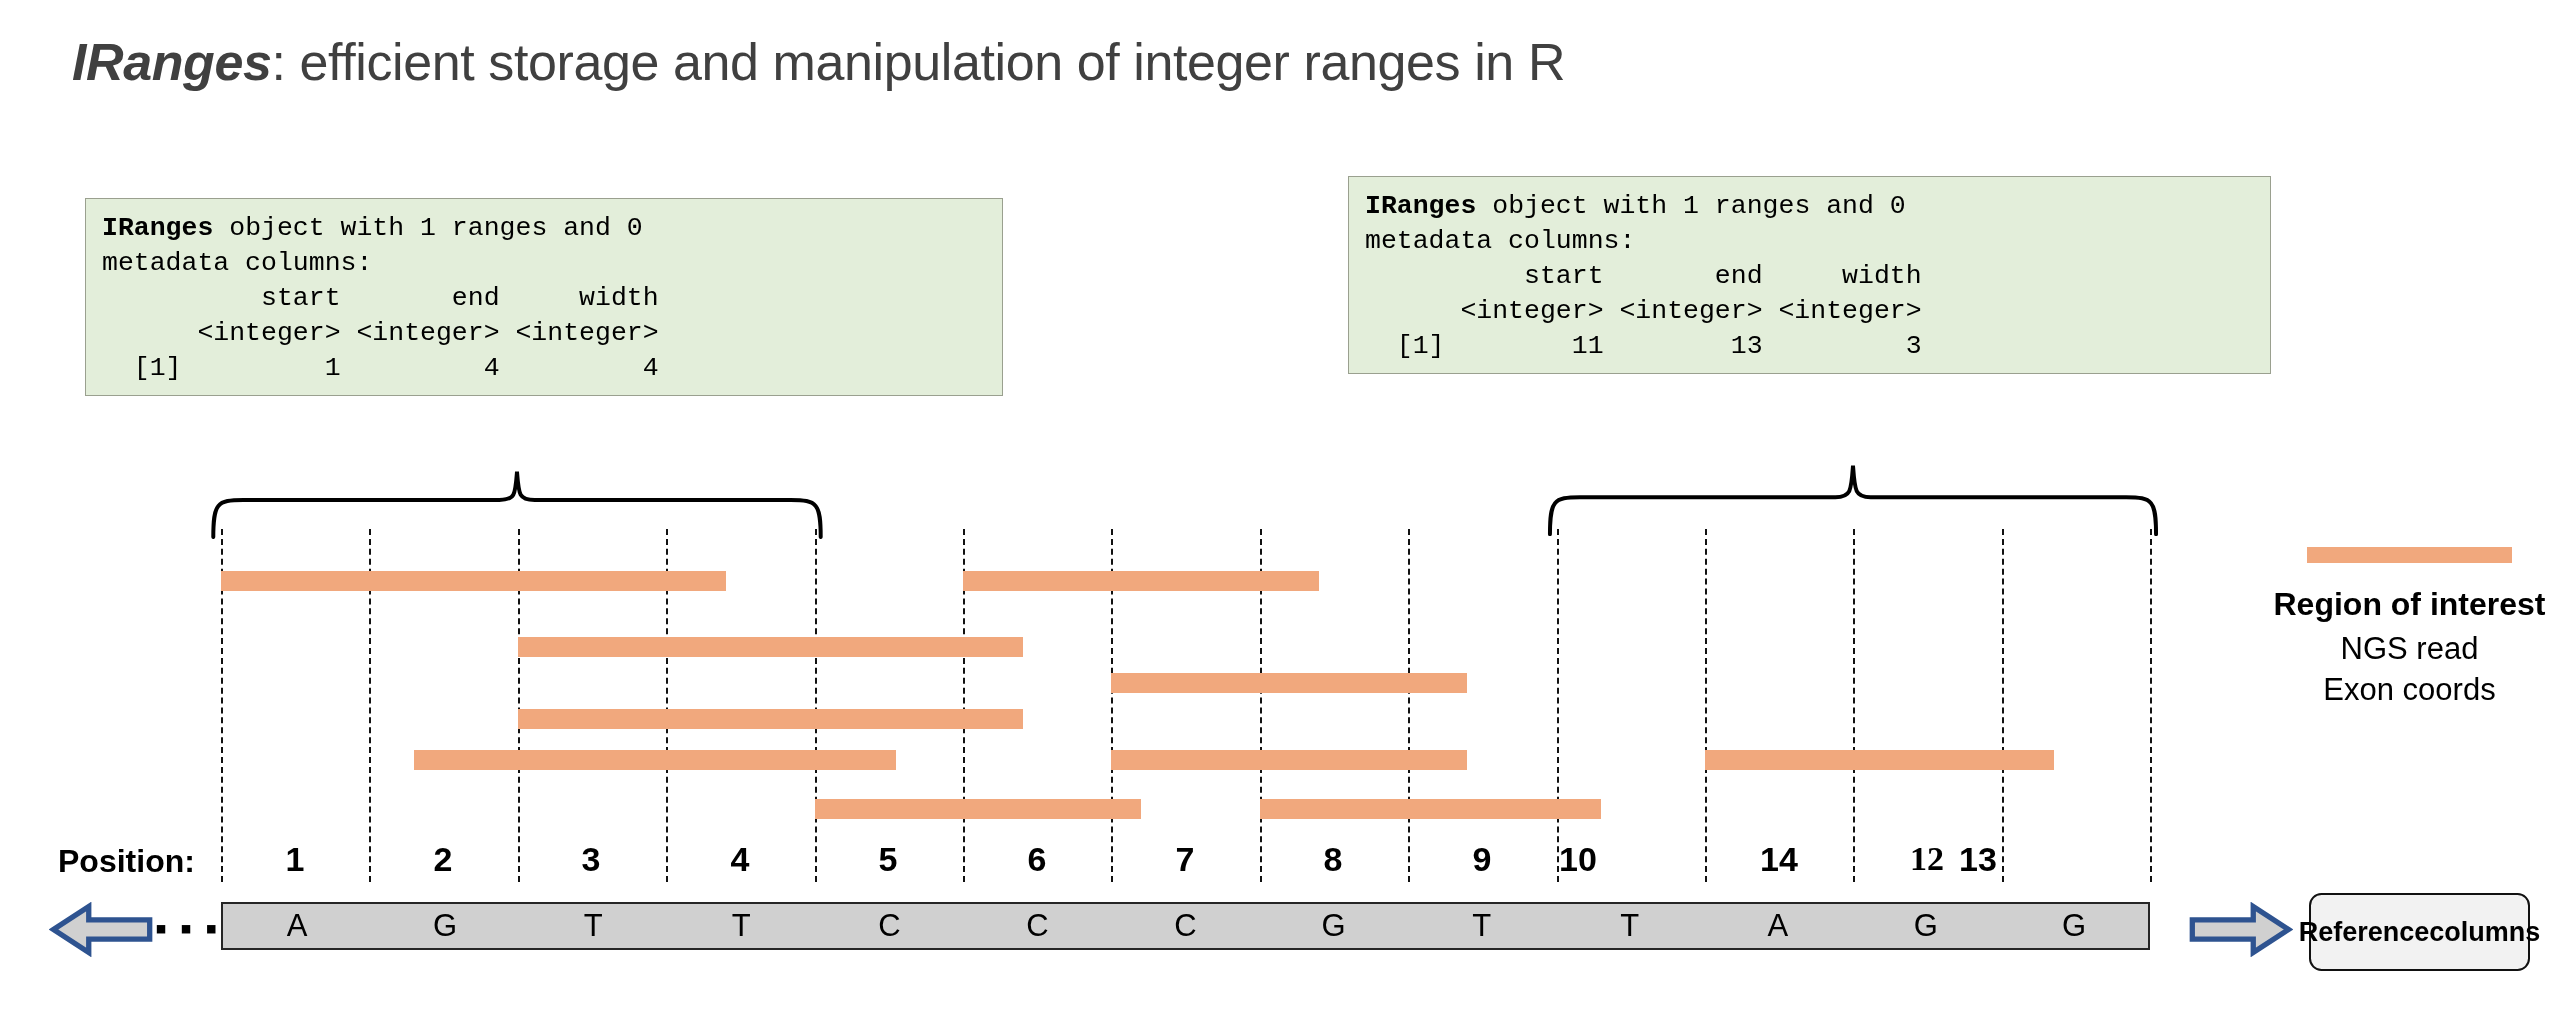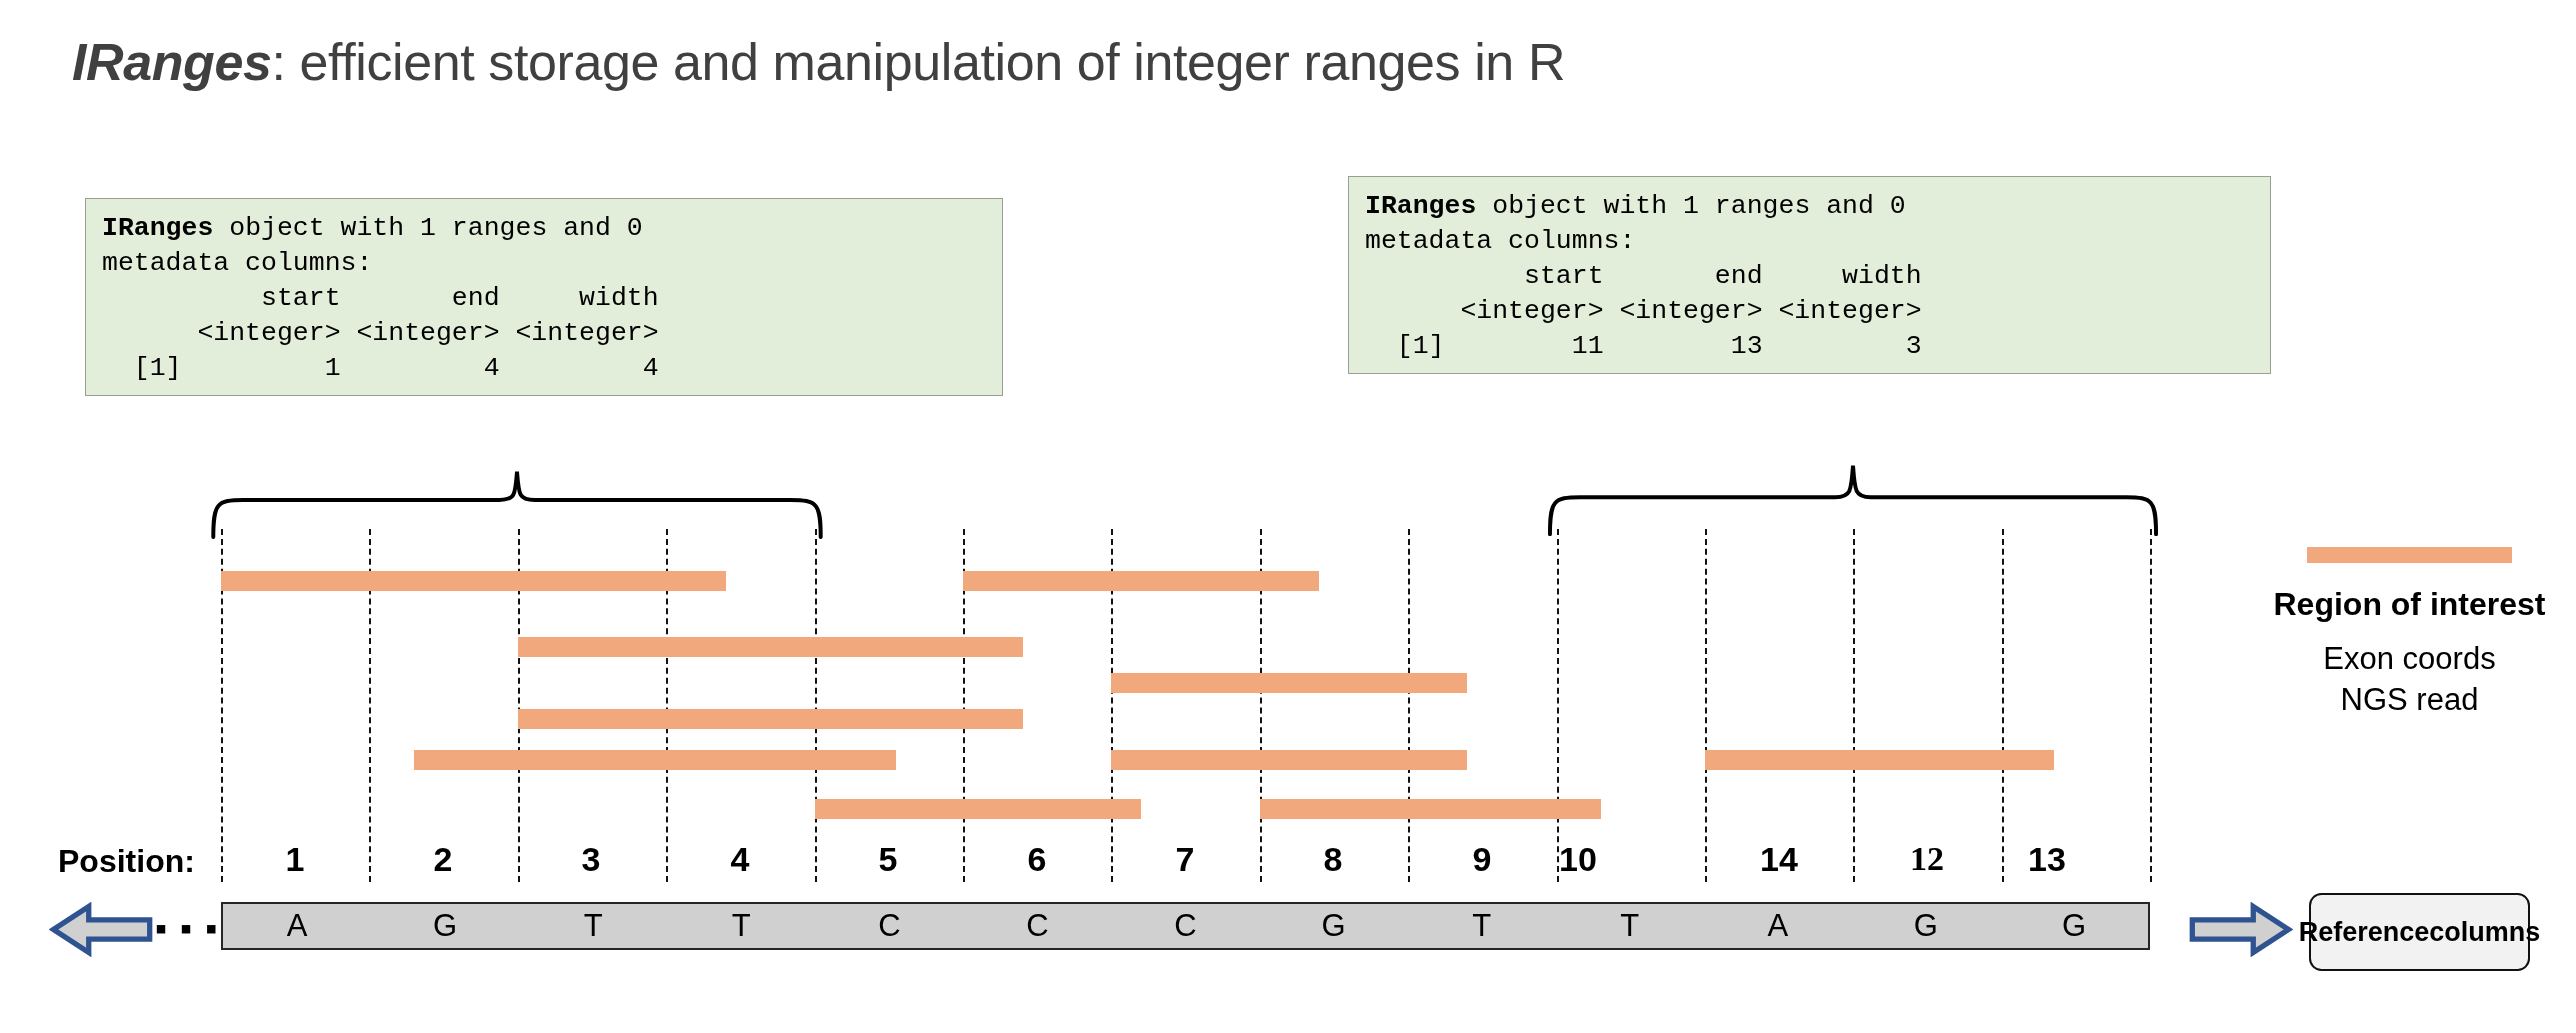--- a/index.html
+++ b/index.html
@@ -125,21 +125,21 @@
     width: 335px;
     text-align: center;
   }
   #legend .swatch {
     width: 205px; height: 16px;
     background: #F1A87D;
     margin: 0 auto 23px auto;
   }
   #legend .lg-title {
     font-size: 32px; font-weight: bold; color: #000;
-    margin-bottom: 16px; white-space: nowrap;
+    margin-bottom: 6px; white-space: nowrap;
   }
   #legend .lg-item {
     font-size: 31px; color: #000; line-height: 1.32;
   }
 </style>
 </head>
 <body>
 
 <div id="title">
   <span class="em">IRanges</span><span>: efficient storage and manipulation of integer ranges in R</span>
@@ -199,21 +199,21 @@
     <div class="pos-num" style="left: 517px; width: 148px;">3</div>
     <div class="pos-num" style="left: 666px; width: 148px;">4</div>
     <div class="pos-num" style="left: 814px; width: 148px;">5</div>
     <div class="pos-num" style="left: 963px; width: 148px;">6</div>
     <div class="pos-num" style="left: 1111px; width: 148px;">7</div>
     <div class="pos-num" style="left: 1259px; width: 148px;">8</div>
     <div class="pos-num" style="left: 1408px; width: 148px;">9</div>
     <div class="pos-num" style="left: 1504px; width: 148px;">10</div>
     <div class="pos-num" style="left: 1705px; width: 148px;">14</div>
     <div class="pos-num" style="left: 1853px; width: 148px; font-family: Liberation Serif, serif;">12</div>
-    <div class="pos-num" style="left: 1973px; width: 148px;">13</div>
+    <div class="pos-num" style="left: 1904px; width: 148px;">13</div>
   </div>
 
 <div id="seq">
     <div class="base">A</div>
     <div class="base">G</div>
     <div class="base">T</div>
     <div class="base">T</div>
     <div class="base">C</div>
     <div class="base">C</div>
     <div class="base">C</div>
@@ -236,17 +236,17 @@
 
 <div id="refbox">
   <div>Reference</div>
   <div>columns</div>
 </div>
 
 <div id="legend">
   <div class="swatch"></div>
   <div class="lg-title">Region of interest</div>
   <div id="legend-items">
+      <div class="lg-item">NGS read</div>
       <div class="lg-item">Exon coords</div>
-      <div class="lg-item">NGS read</div>
     </div>
 </div>
 
 
 </body></html>

